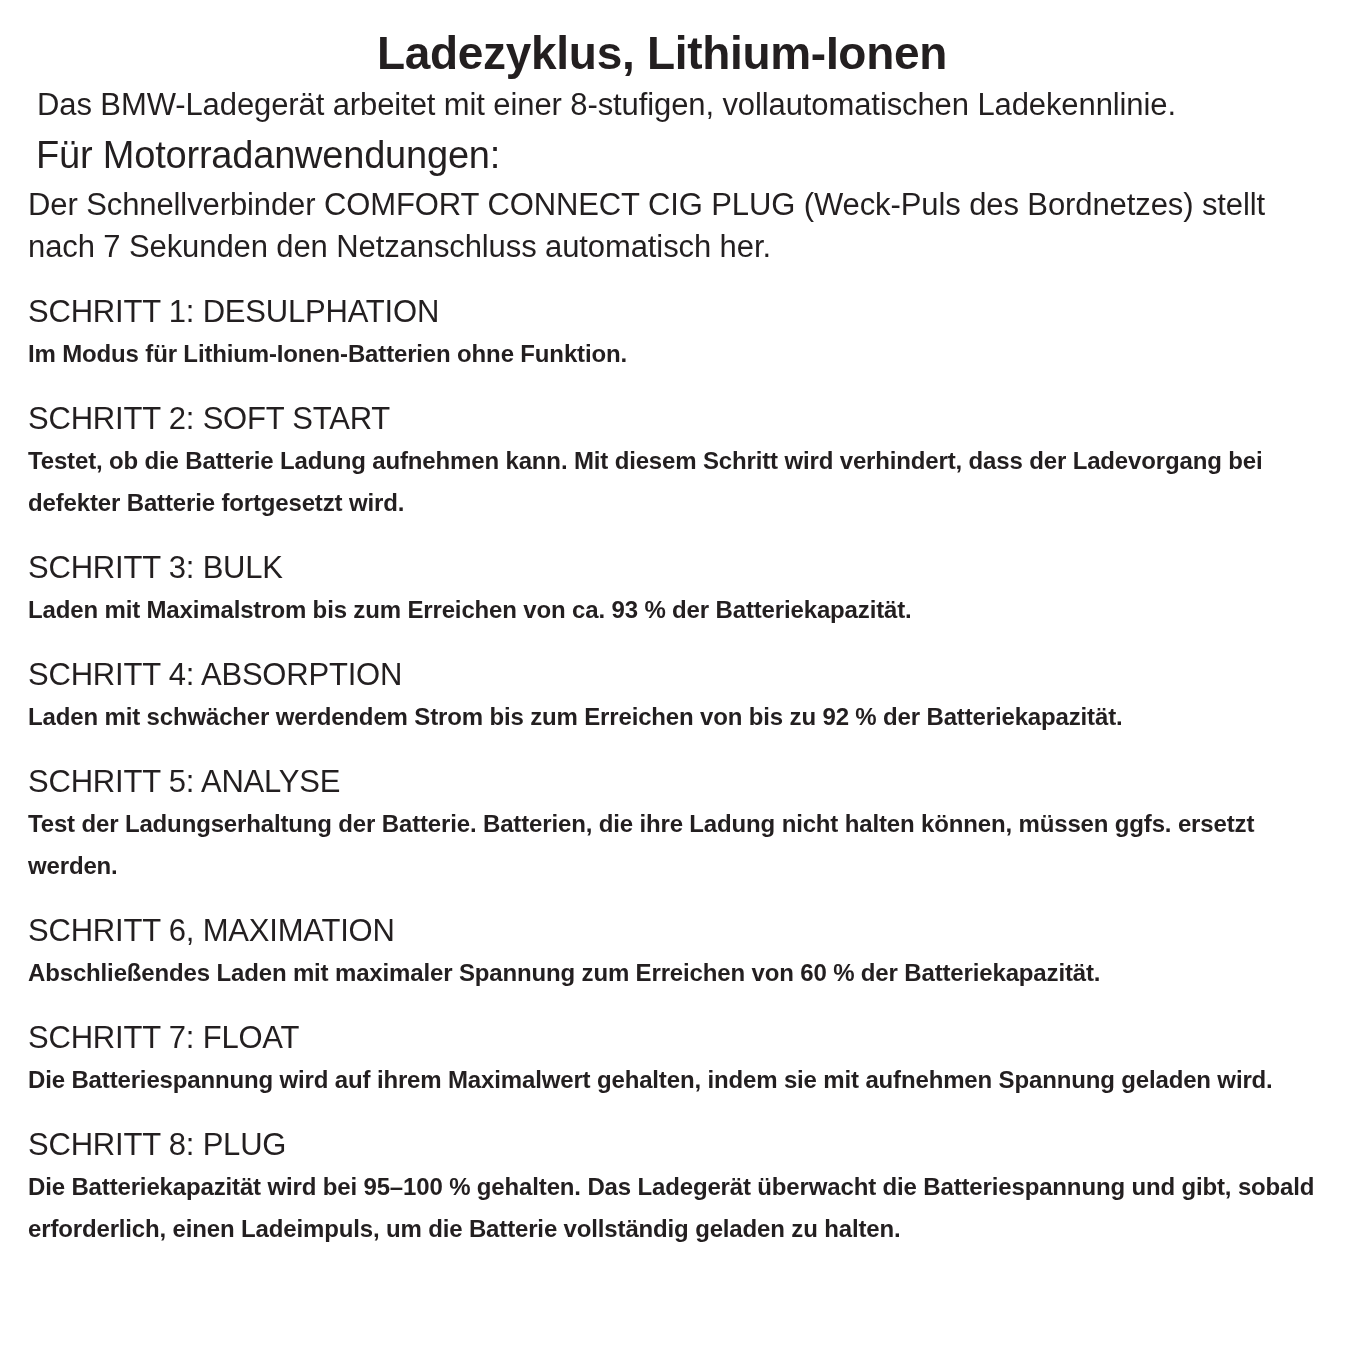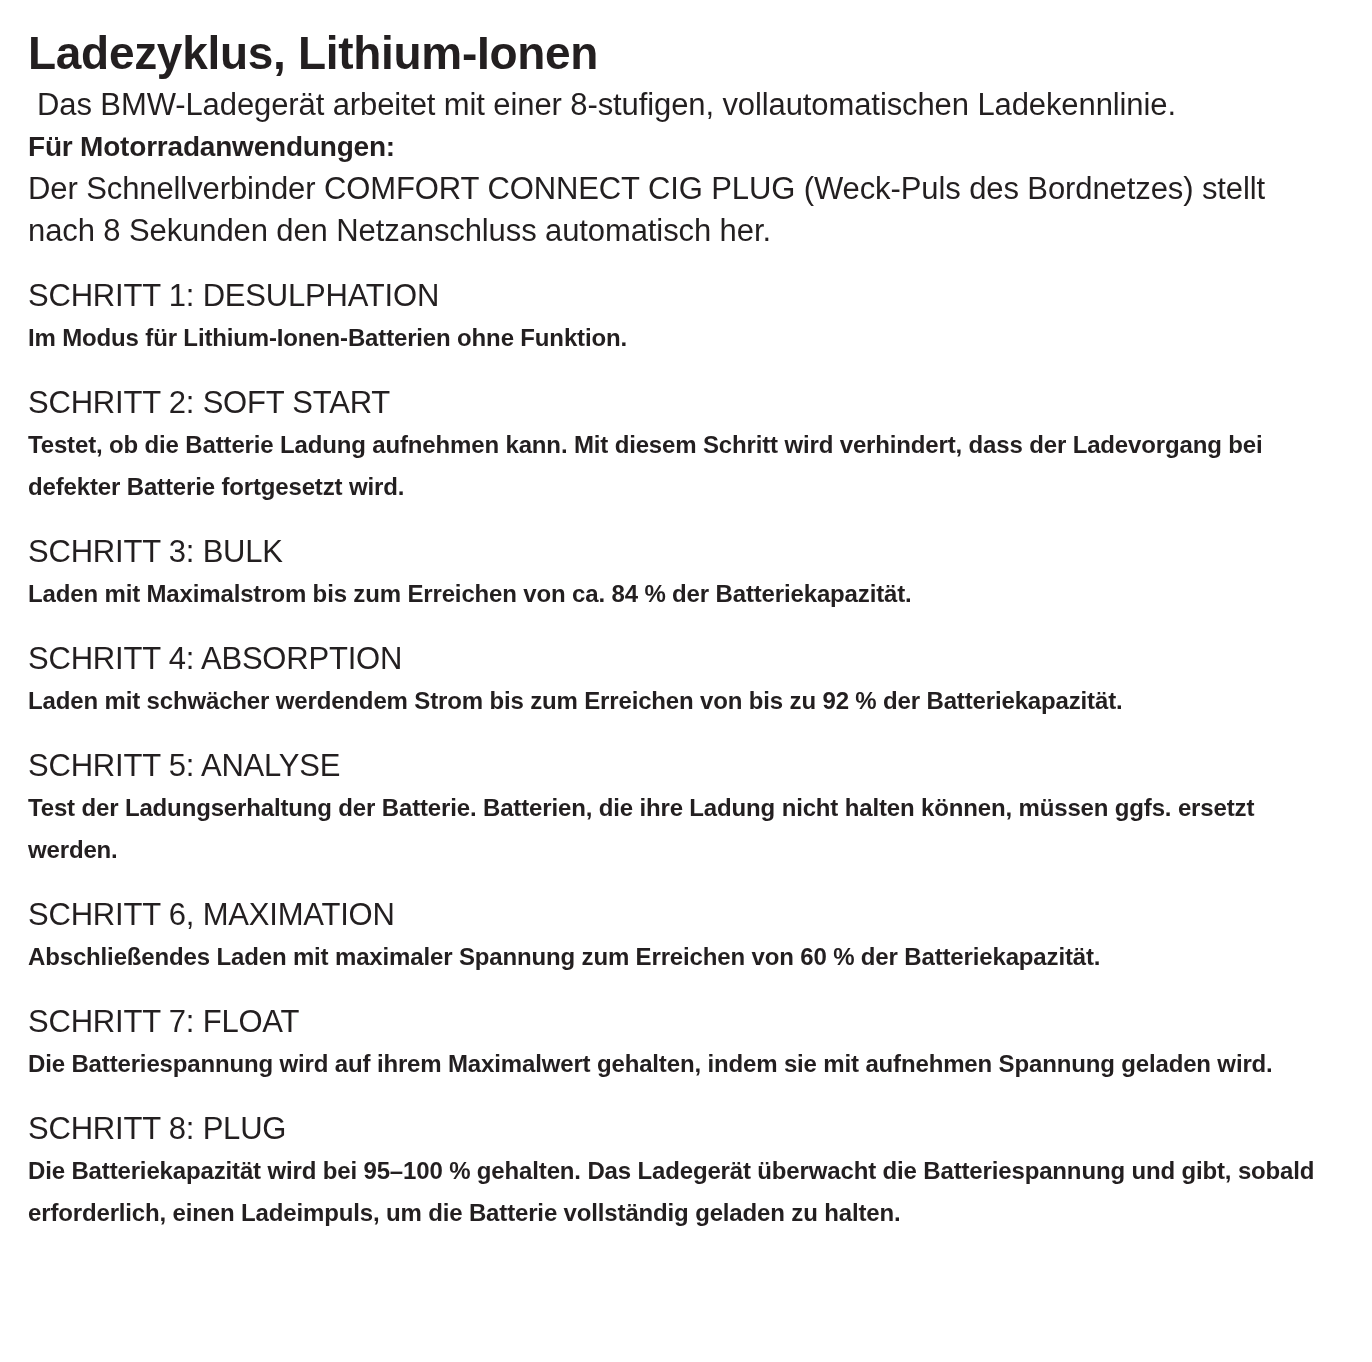--- a/index.html
+++ b/index.html
@@ -21,38 +21,38 @@
     width: 1372px;
     height: 1362px;
     box-sizing: border-box;
     padding: 0 52px 0 28px;
     background: #ffffff;
   }
   .doc-title {
     font-size: 46px;
     font-weight: bold;
     line-height: 54px;
-    text-align: left;
+    text-align: center;
     letter-spacing: -0.3px;
     margin: 26px 0 0 0;
     padding: 0 24px 0 0;
     color: #231f20;
   }
   .lead {
     font-size: 31px;
     line-height: 42px;
     font-weight: normal;
     margin: 4px 0 0 9px;
     letter-spacing: -0.1px;
   }
   .strong-line {
-    font-size: 28px;
+    font-size: 38px;
     line-height: 42px;
-    font-weight: bold;
-    margin: 0;
+    font-weight: normal;
+    margin: 8px;
     letter-spacing: -0.2px;
   }
   .lead-body {
     font-size: 31px;
     line-height: 42px;
     font-weight: normal;
     margin: 0;
     letter-spacing: -0.1px;
     max-width: 1295px;
   }
@@ -80,35 +80,35 @@
 <body>
 
 <div class="page">
 
   <h1 class="doc-title">Ladezyklus, Lithium-Ionen</h1>
 
   <p class="lead">Das BMW-Ladegerät arbeitet mit einer 8-stufigen, vollautomatischen Ladekennlinie.</p>
 
   <p class="strong-line">Für Motorradanwendungen:</p>
 
-  <p class="lead-body">Der Schnellverbinder COMFORT CONNECT CIG PLUG (Weck-Puls des Bordnetzes) stellt nach 8 Sekunden den Netzanschluss automatisch her.</p>
+  <p class="lead-body">Der Schnellverbinder COMFORT CONNECT CIG PLUG (Weck-Puls des Bordnetzes) stellt nach 7 Sekunden den Netzanschluss automatisch her.</p>
 
   <div class="step">
     <p class="step-heading">SCHRITT 1: DESULPHATION</p>
     <p class="step-body">Im Modus für Lithium-Ionen-Batterien ohne Funktion.</p>
   </div>
 
   <div class="step">
     <p class="step-heading">SCHRITT 2: SOFT START</p>
     <p class="step-body">Testet, ob die Batterie Ladung aufnehmen kann. Mit diesem Schritt wird verhindert, dass der Ladevorgang bei defekter Batterie fortgesetzt wird.</p>
   </div>
 
   <div class="step">
     <p class="step-heading">SCHRITT 3: BULK</p>
-    <p class="step-body">Laden mit Maximalstrom bis zum Erreichen von ca. 84 % der Batteriekapazität.</p>
+    <p class="step-body">Laden mit Maximalstrom bis zum Erreichen von ca. 93 % der Batteriekapazität.</p>
   </div>
 
   <div class="step">
     <p class="step-heading">SCHRITT 4: ABSORPTION</p>
     <p class="step-body">Laden mit schwächer werdendem Strom bis zum Erreichen von bis zu 92 % der Batteriekapazität.</p>
   </div>
 
   <div class="step">
     <p class="step-heading">SCHRITT 5: ANALYSE</p>
     <p class="step-body">Test der Ladungserhaltung der Batterie. Batterien, die ihre Ladung nicht halten können, müssen ggfs. ersetzt werden.</p>

